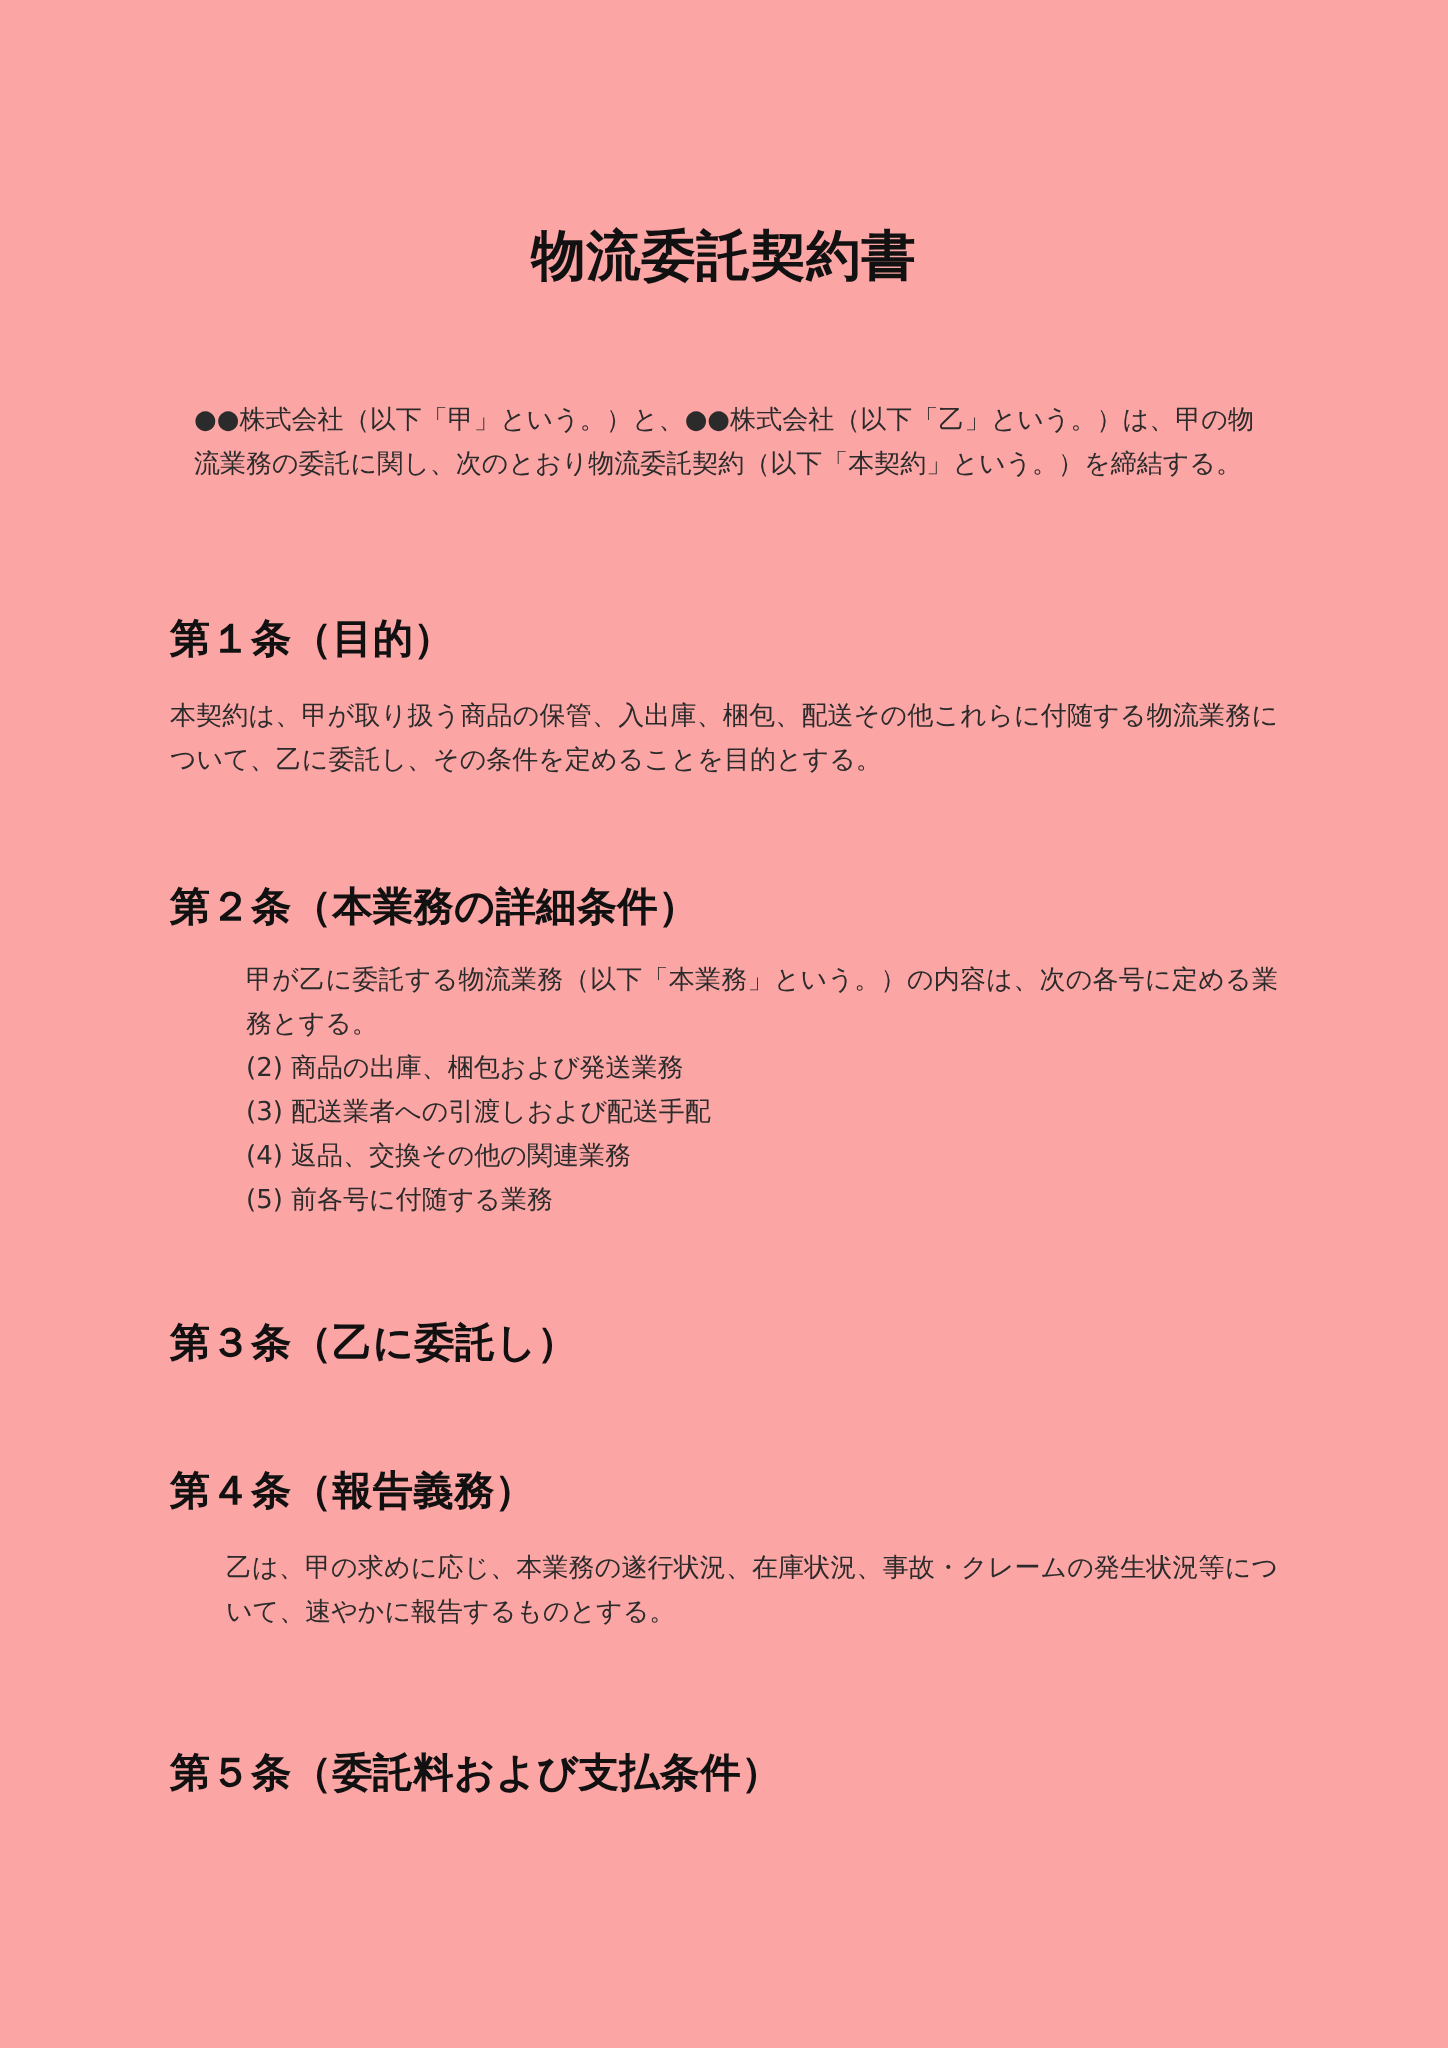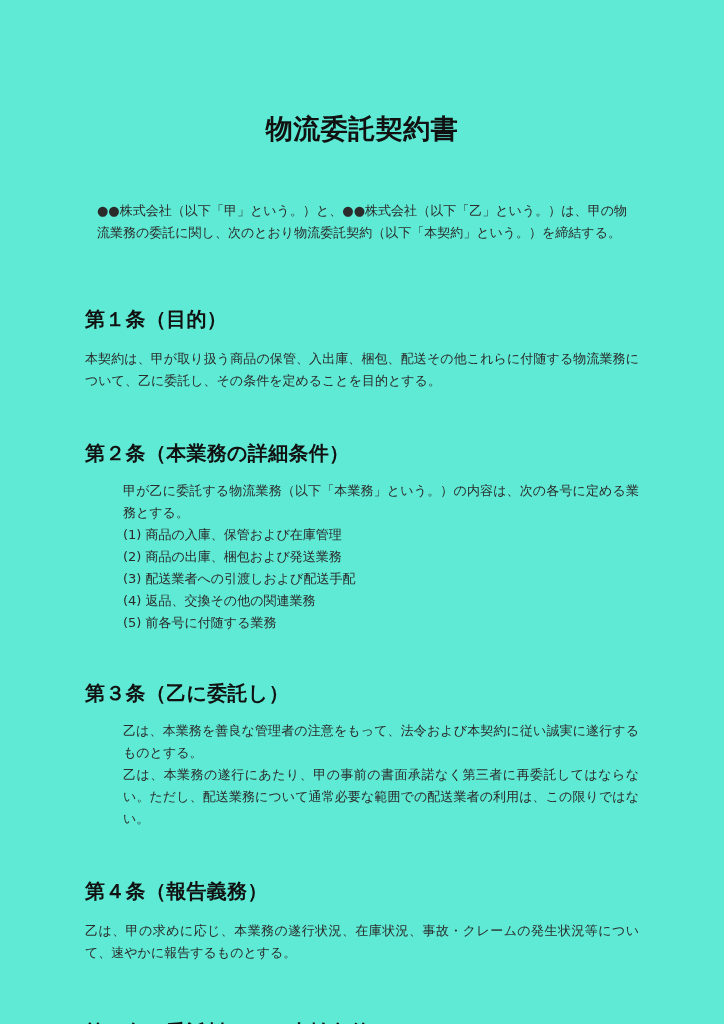--- a/index.html
+++ b/index.html
@@ -13,21 +13,21 @@
     overflow: hidden;
     font-family: "DejaVu Sans", "Liberation Sans", sans-serif;
     color: #1a1a1a;
     -webkit-font-smoothing: antialiased;
   }
 
   .page {
     position: relative;
     width: 724px;
     height: 1024px;
-    background: #5eead4;
+    background: #fca5a5;
     box-sizing: border-box;
   }
 
   .content {
     position: absolute;
     left: 85px;
     top: 0;
     width: 554px;
   }
 
@@ -86,21 +86,21 @@
   }
 
   
   .sp-art1   { padding-top: 50px; }
   .sp-head-body { padding-top: 16px; }
   .sp-art2   { padding-top: 48px; }
   .sp-art2-body { padding-top: 14px; }
   .sp-art3   { padding-top: 46px; }
   .sp-art3-body { padding-top: 14px; }
   .sp-art4   { padding-top: 48px; }
-  .sp-art4-body { padding-top: 16px; }
+  .sp-art4-body { padding-top: 16px; margin-left: 28px; }
   .sp-art5   { padding-top: 55px; }
 </style>
 </head>
 <body>
 
 <div class="page">
   <div class="content">
 
     <h1 class="doc-title">物流委託契約書</h1>
 
@@ -110,34 +110,29 @@
       <h2 class="article-heading sp-art1">第１条（目的）</h2>
       <div class="article-body sp-head-body">
         <p>本契約は、甲が取り扱う商品の保管、入出庫、梱包、配送その他これらに付随する物流業務について、乙に委託し、その条件を定めることを目的とする。</p>
       </div>
     </section>
 
     <section class="article indented">
       <h2 class="article-heading sp-art2">第２条（本業務の詳細条件）</h2>
       <div class="article-body sp-art2-body">
         <p>甲が乙に委託する物流業務（以下「本業務」という。）の内容は、次の各号に定める業務とする。</p>
-        <p class="list-item">(1) 商品の入庫、保管および在庫管理</p>
         <p class="list-item">(2) 商品の出庫、梱包および発送業務</p>
         <p class="list-item">(3) 配送業者への引渡しおよび配送手配</p>
         <p class="list-item">(4) 返品、交換その他の関連業務</p>
         <p class="list-item">(5) 前各号に付随する業務</p>
       </div>
     </section>
 
     <section class="article indented">
       <h2 class="article-heading sp-art3">第３条（乙に委託し）</h2>
-      <div class="article-body sp-art3-body">
-        <p>乙は、本業務を善良な管理者の注意をもって、法令および本契約に従い誠実に遂行するものとする。</p>
-        <p>乙は、本業務の遂行にあたり、甲の事前の書面承諾なく第三者に再委託してはならない。ただし、配送業務について通常必要な範囲での配送業者の利用は、この限りではない。</p>
-      </div>
     </section>
 
     <section class="article">
       <h2 class="article-heading sp-art4">第４条（報告義務）</h2>
       <div class="article-body sp-art4-body">
         <p>乙は、甲の求めに応じ、本業務の遂行状況、在庫状況、事故・クレームの発生状況等について、速やかに報告するものとする。</p>
       </div>
     </section>
 
     <section class="article">

